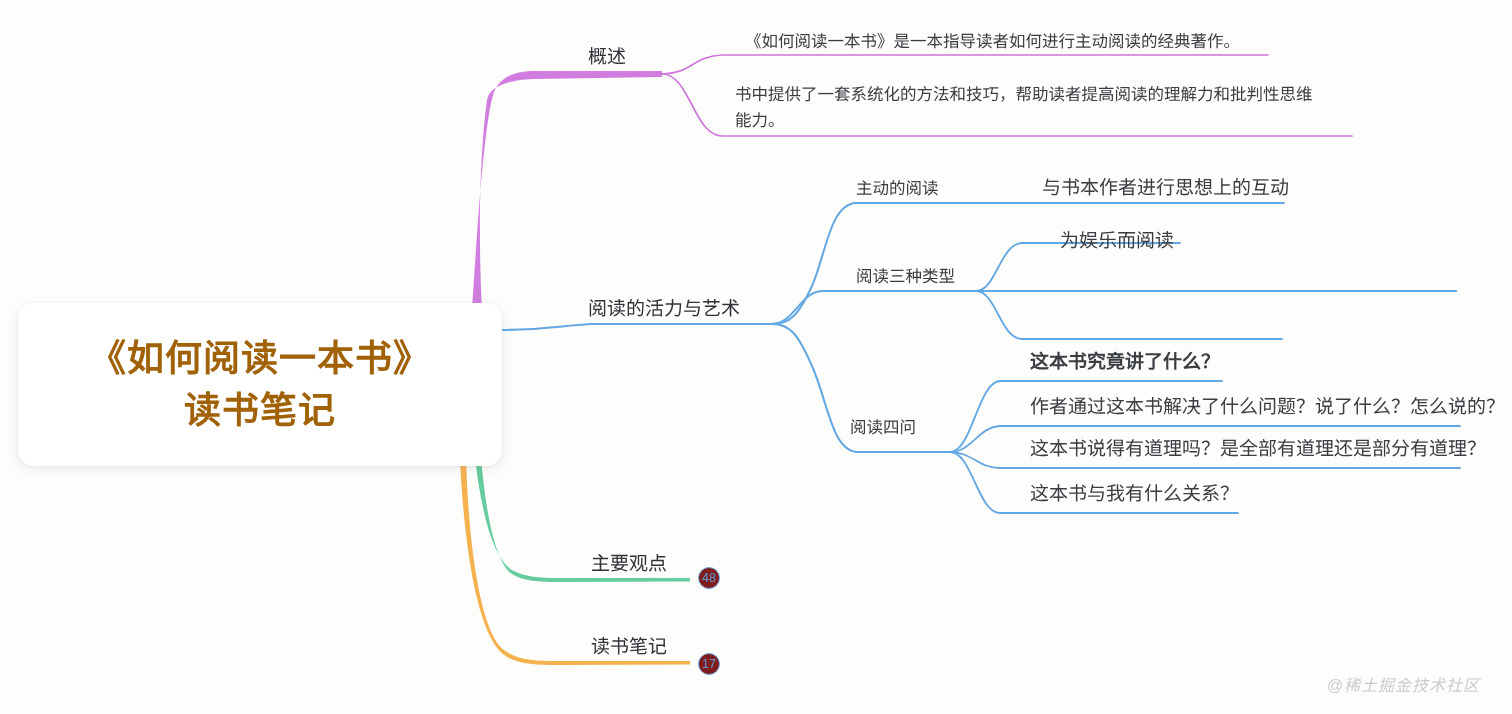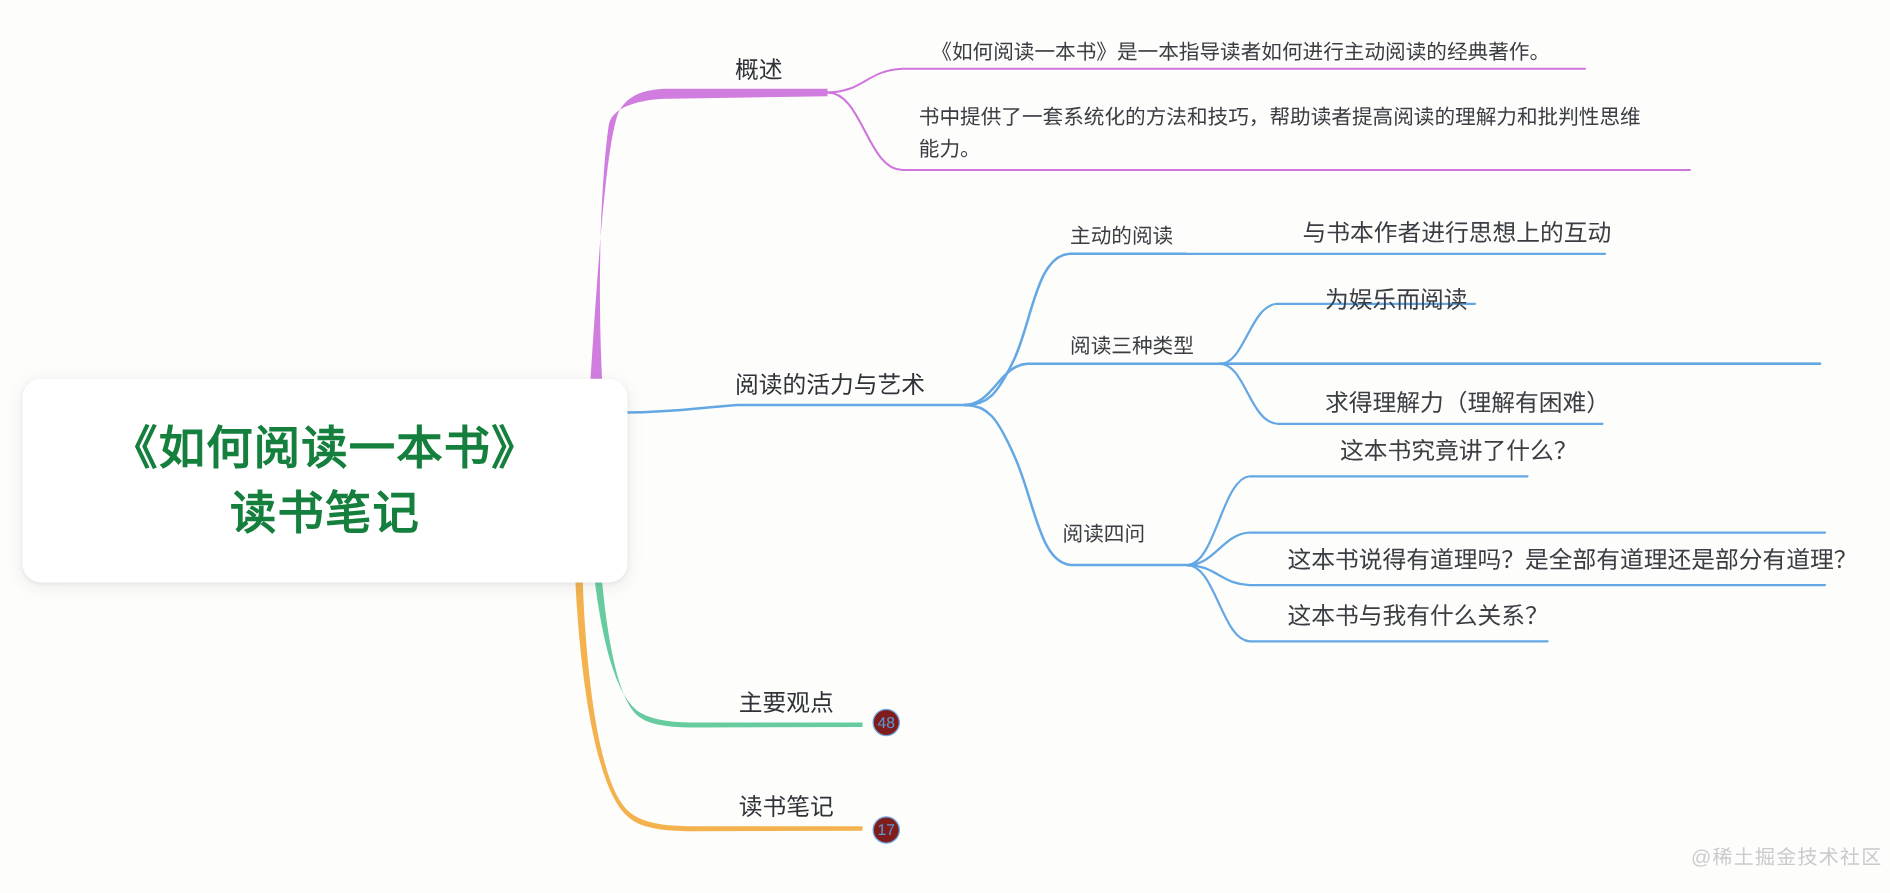--- a/index.html
+++ b/index.html
@@ -36,21 +36,21 @@
     border-radius: 15px;
     box-shadow: 0 3px 14px rgba(120,120,120,0.13),
                 0 1px 3px rgba(120,120,120,0.10);
     display: flex;
     flex-direction: column;
     align-items: center;
     justify-content: center;
     z-index: 5;
   }
   .root-line {
-    color: #15803d;
+    color: #a16207;
     font-size: 37px;
     font-weight: 700;
     line-height: 1.38;
     letter-spacing: 1px;
     white-space: nowrap;
   }
 
   
   .node {
     position: absolute;
@@ -85,27 +85,28 @@
     display: flex;
     align-items: center;
     justify-content: center;
     background: #7f1d1d;
     box-sizing: border-box;
   }
 
   
   .watermark {
     position: absolute;
-    right: 6px;
+    right: 32px;
     bottom: 18px;
     font-size: 16px;
     color: #c9cbcd;
     letter-spacing: 1px;
     z-index: 3;
     white-space: nowrap;
+    font-style: italic;
   }
 </style>
 </head>
 <body>
 
 <div id="canvas">
 
   <svg id="edges" viewBox="0 0 1512 714" width="1512" height="714">
 
     <path d="M 472 310
@@ -184,29 +185,29 @@
   <div class="node lvl3" style="left:1042px; top:199px; transform:translateY(-100%);">
     <span>与书本作者进行思想上的互动</span>
   </div>
 
   <div class="node lvl2" style="left:856px; top:287px; transform:translateY(-100%);">
     <span>阅读三种类型</span>
   </div>
   <div class="node lvl3" style="left:1060px; top:252px; transform:translateY(-100%);">
     <span>为娱乐而阅读</span>
   </div>
-  <div class="node lvl3" style="left:1060px; top:335px; transform:translateY(-100%);">
-    <span>求得理解力（理解有困难）</span>
-  </div>
 
   <div class="node lvl2" style="left:850px; top:438px; transform:translateY(-100%);">
     <span>阅读四问</span>
   </div>
-  <div class="node lvl3" style="left:1072px; top:373px; transform:translateY(-100%);">
+  <div class="node lvl3" style="left:1030px; top:373px; transform:translateY(-100%);font-weight:bold;">
     <span>这本书究竟讲了什么？</span>
+  </div>
+  <div class="node lvl3" style="left:1030px; top:418px; transform:translateY(-100%);">
+    <span>作者通过这本书解决了什么问题？说了什么？怎么说的？</span>
   </div>
   <div class="node lvl3" style="left:1030px; top:460px; transform:translateY(-100%);">
     <span>这本书说得有道理吗？是全部有道理还是部分有道理？</span>
   </div>
   <div class="node lvl3" style="left:1030px; top:505px; transform:translateY(-100%);">
     <span>这本书与我有什么关系？</span>
   </div>
 
   <div class="node lvl1" style="left:591px; top:575px; transform:translateY(-100%);">
     <span>主要观点</span>

